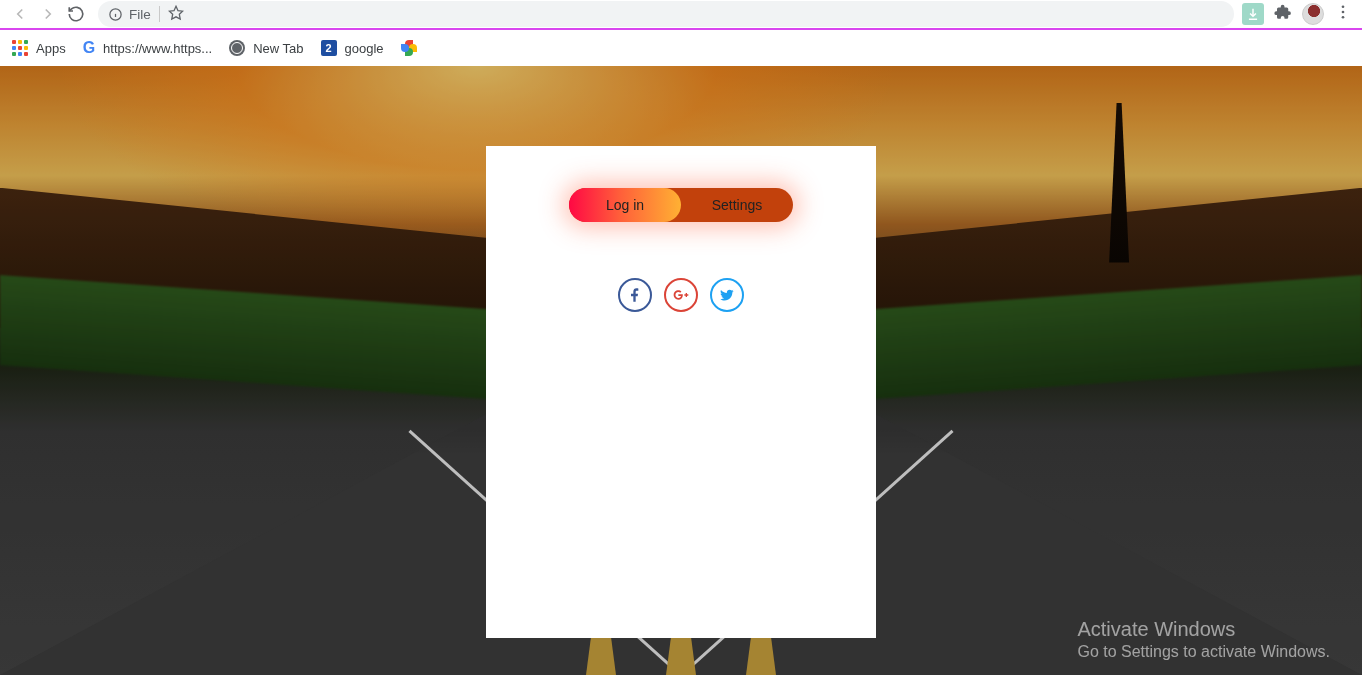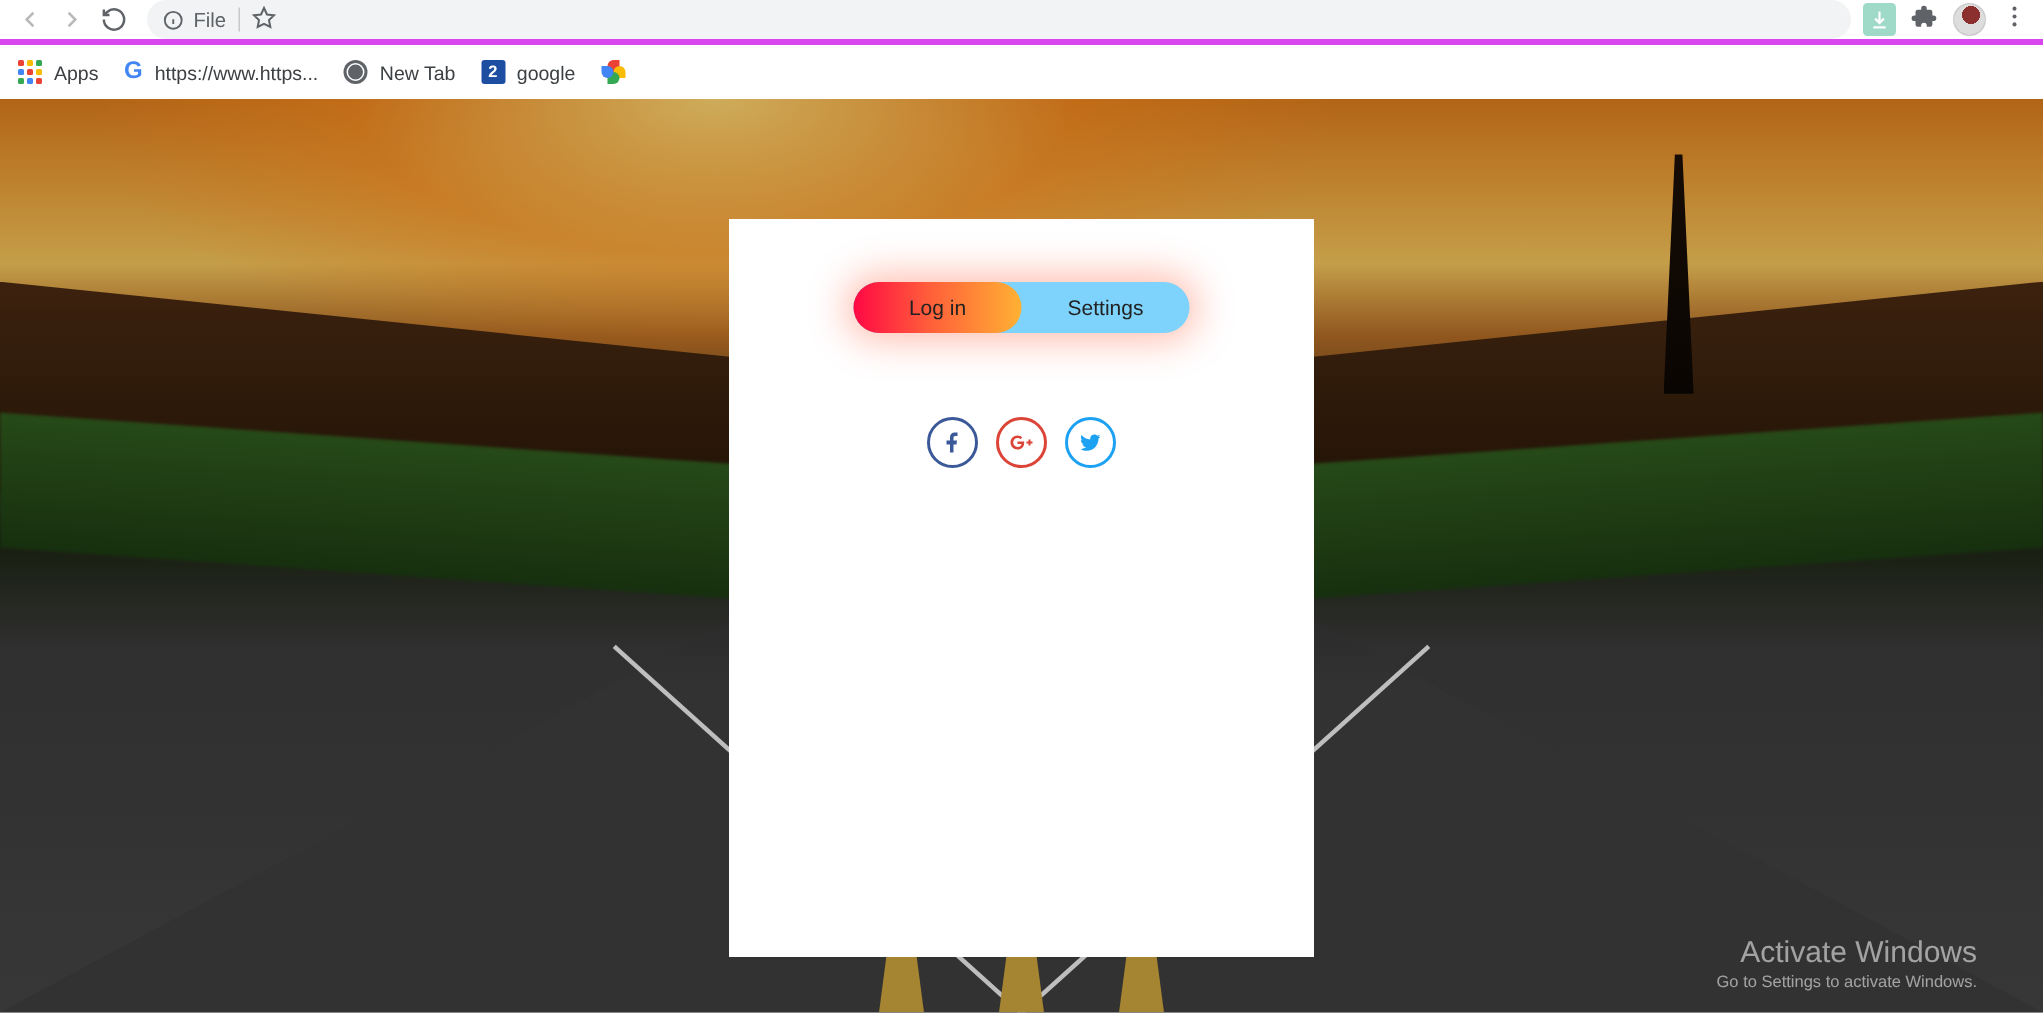--- a/index.html
+++ b/index.html
@@ -11,21 +11,21 @@
     background: #fff;
   }
 
   
   .chrome-top {
     height: 30px;
     display: flex;
     align-items: center;
     padding: 0 6px;
     background: #fff;
-    border-bottom: 4px solid #d946ef;
+    border-bottom: 2px solid #d946ef;
   }
   .nav-btn {
     width: 28px; height: 28px;
     display: flex; align-items: center; justify-content: center;
     color: #606367;
     border-radius: 50%;
     cursor: pointer;
   }
   .nav-btn.disabled { color: #b9b9b9; cursor: default; }
   .nav-btn svg { width: 18px; height: 18px; }
@@ -171,21 +171,21 @@
   }
   .darken { position:absolute; inset:0; background:rgba(0,0,0,.18); }
 
   
   .card {
     position:absolute; top:80px; left:50%; transform:translateX(-50%);
     width:390px; height:492px; background:#fff;
   }
   .toggle-wrap {
     margin:42px auto 0; width:224px; height:34px;
-    border-radius:20px; background:#7dd3fc;
+    border-radius:20px; background:#c2410c;
     position:relative;
     box-shadow: 0 0 24px 6px rgba(255,80,40,.35);
     display:flex;
   }
   .toggle-pill {
     position:absolute; top:0; left:0; height:100%; width:50%;
     border-radius:20px;
     background: linear-gradient(90deg,#ff0844 0%, #ff5e3a 45%, #ffb133 100%);
   }
   .toggle-btn {
@@ -202,25 +202,25 @@
     display:flex; align-items:center; justify-content:center;
     cursor:pointer; background:#fff;
   }
   .social.fb { border:2px solid #3b5998; color:#3b5998; }
   .social.gp { border:2px solid #db4437; color:#db4437; }
   .social.tw { border:2px solid #1da1f2; color:#1da1f2; }
   .social svg { width:16px; height:16px; }
 
   
   .watermark {
-    position:absolute; right:44px; bottom:14px;
-    color:rgba(255,255,255,.55); text-align:right;
+    position:absolute; right:32px; bottom:14px;
+    color:rgba(255,255,255,.55); text-align:left;
   }
   .watermark .t1 { font-size:20px; font-weight:400; }
-  .watermark .t2 { font-size:11px; margin-top:2px; }
+  .watermark .t2 { font-size:16px; margin-top:2px; }
 </style>
 </head>
 <body>
 
 <div class="chrome-top">
   <div class="nav-btn disabled">
     <svg viewBox="0 0 24 24" fill="none" stroke="currentColor" stroke-width="2.2">
         <path d="M15 18l-6-6 6-6"></path>
       </svg>
   </div>

